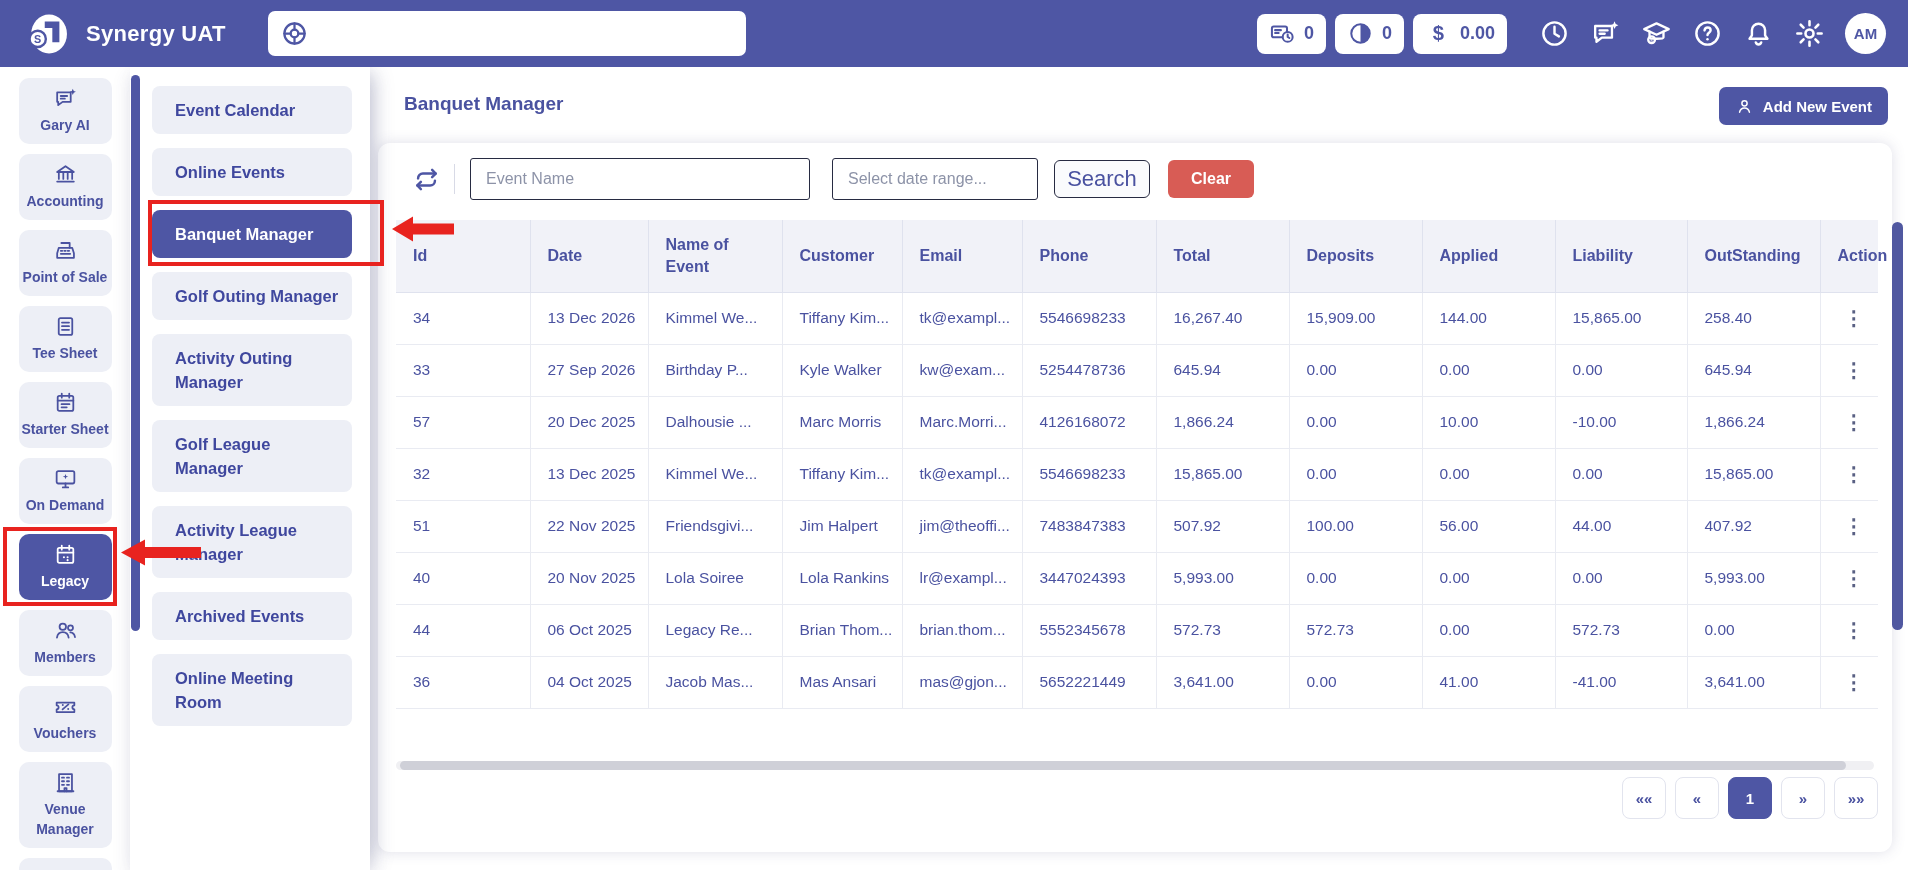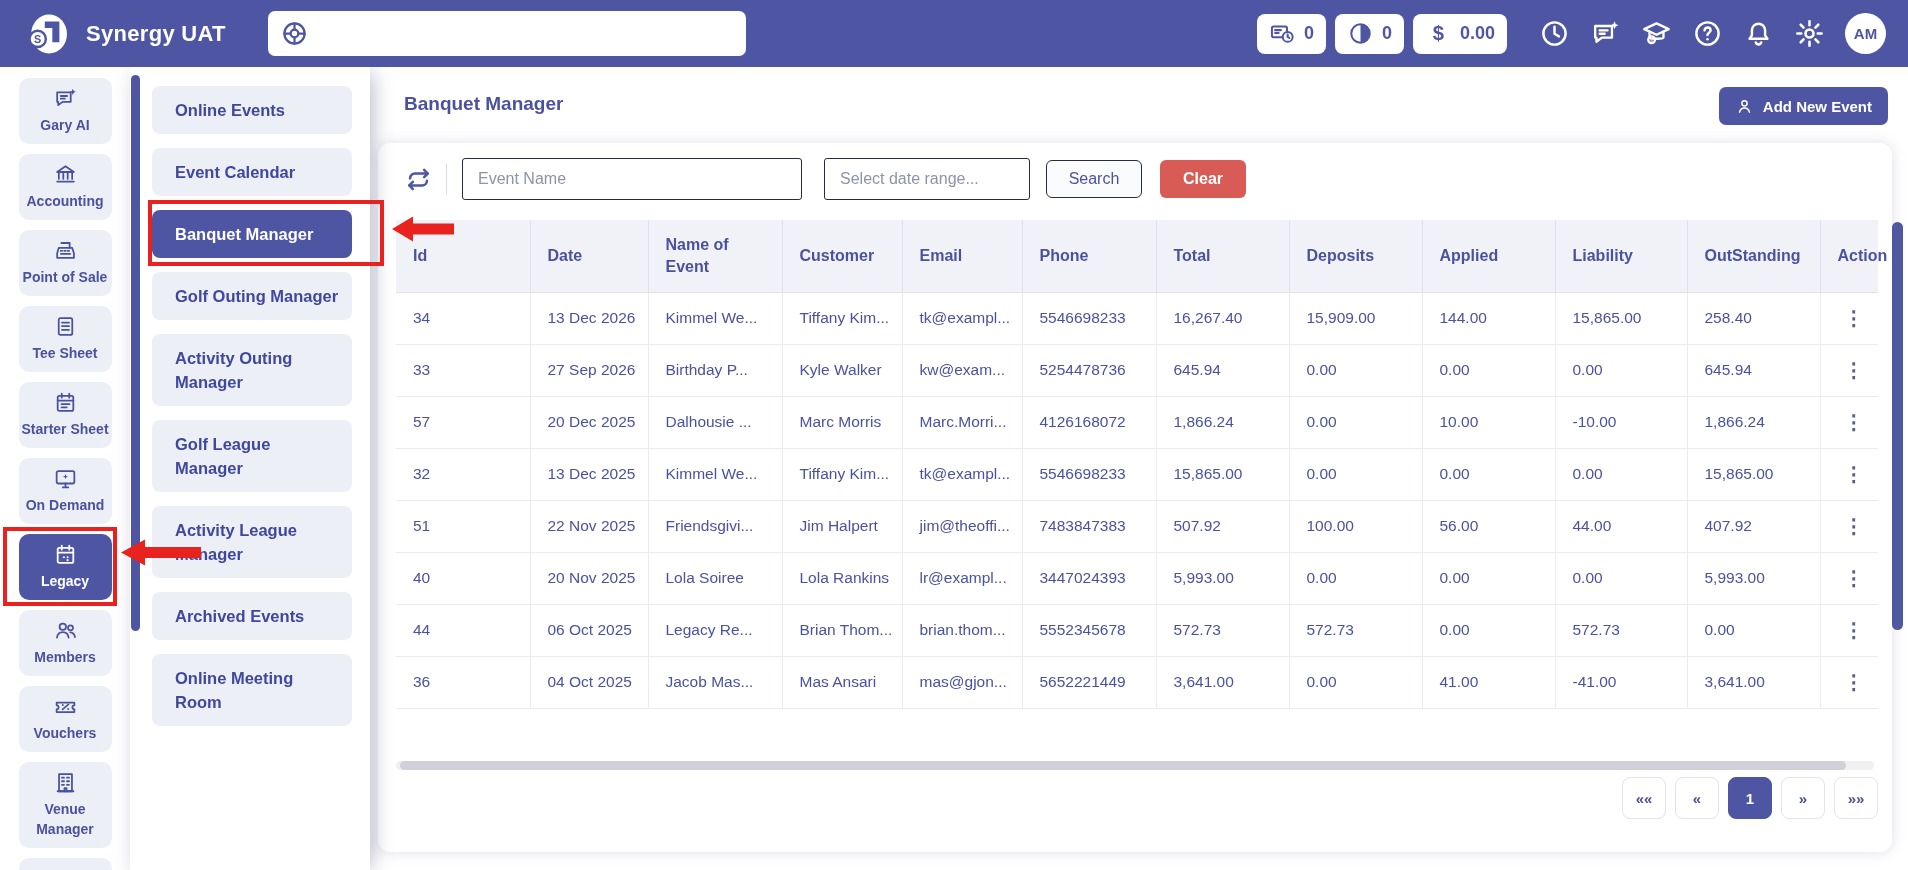--- a/index.html
+++ b/index.html
@@ -64,30 +64,30 @@
   #page-title{position:absolute;left:34px;top:26px;font-size:19px;font-weight:bold;color:var(--accent_text);}
   #add-event-btn{position:absolute;right:20px;top:20px;height:38px;background:var(--accent);border:none;
     border-radius:7px;color:#fff;font-weight:bold;font-size:15px;display:flex;align-items:center;gap:9px;
     padding:0 16px;cursor:pointer;font-family:inherit;}
   #add-event-btn .icn{width:19px;height:19px;}
 
   #content-card{position:absolute;left:8px;top:76px;right:16px;bottom:18px;background:#fff;border-radius:12px;
     box-shadow:0 0 14px rgba(75,80,125,.18);}
 
   
-  #filter-row{position:absolute;left:1px;top:15px;right:14px;height:42px;display:flex;align-items:center;padding-left:26px;}
+  #filter-row{position:absolute;left:9px;top:15px;right:14px;height:42px;display:flex;align-items:center;padding-left:26px;}
   #swap-icon{width:27px;height:27px;color:var(--accent);cursor:pointer;}
   .vdiv{width:1px;height:30px;background:#d8dae6;margin:0 15px 0 14px;}
   .flt-input{height:42px;border:1px solid var(--dark_border);border-radius:3px;padding:0 15px;font-size:16px;
     font-family:inherit;color:#3c4470;background:#fff;outline:none;}
   .flt-input::placeholder{color:#8d93a8;}
   #event-name-input{width:340px;}
   #date-range-input{width:206px;margin-left:22px;}
   #search-btn{margin-left:16px;width:96px;height:38px;background:#fafbfd;border:1px solid var(--dark_border);
-    border-radius:6px;color:var(--accent_text);font-size:16px;cursor:pointer;font-family:inherit;}
+    border-radius:6px;color:var(--accent_text);font-size:22px;cursor:pointer;font-family:inherit;}
   #clear-btn{margin-left:18px;width:86px;height:38px;background:var(--clear_red);border:none;border-radius:6px;
     color:#fff;font-size:16px;font-weight:bold;cursor:pointer;font-family:inherit;}
 
   
   #table-wrap{position:absolute;left:18px;top:77px;width:1482px;}
   #events-table{border-collapse:collapse;table-layout:fixed;width:1482px;}
   #events-table th{height:72px;background:var(--header_row);color:var(--accent_text);font-size:16px;
     text-align:left;padding:0 8px 0 17px;border-right:1px solid #dfe2ee;border-bottom:1px solid #dfe2ee;
     font-weight:bold;line-height:1.35;cursor:pointer;}
   #events-table th:last-child{border-right:none;}
@@ -321,25 +321,25 @@
     <span class="side-label">Venue Manager</span>
   </div>
     <div class="side-stub"></div>
   </nav>
 
 <aside id="menu-panel">
   <div id="menu-scrollbar"></div>
   <div id="menu-list">
       <div class="menu-item">
     
+    <span>Event Calendar</span>
+  </div>
+      <div class="menu-item">
+    
     <span>Online Events</span>
-  </div>
-      <div class="menu-item">
-    
-    <span>Event Calendar</span>
   </div>
       <div class="menu-item active">
     <span class="ann-box menu-ann"></span>
     <span>Banquet Manager</span>
   </div>
       <div class="menu-item">
     
     <span>Golf Outing Manager</span>
   </div>
       <div class="menu-item">

